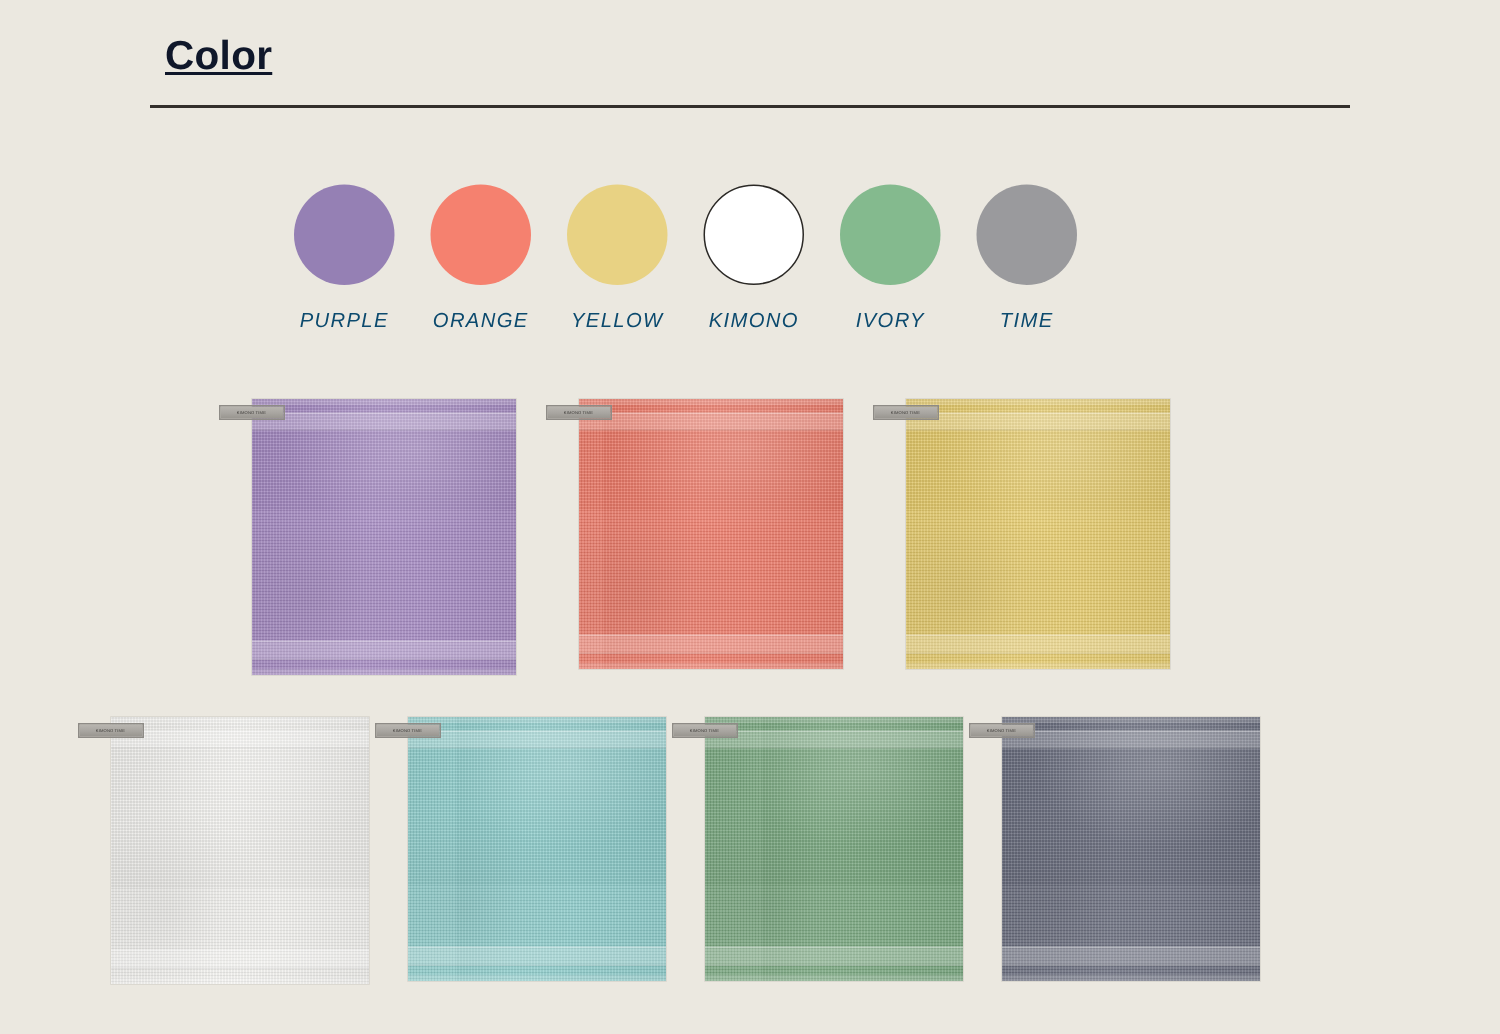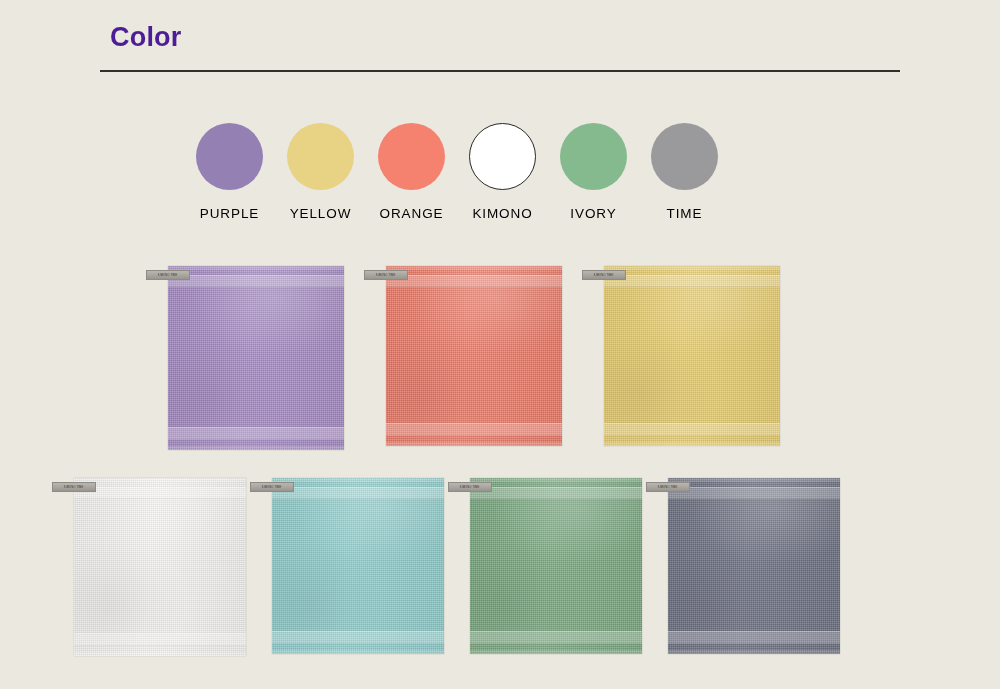--- a/index.html
+++ b/index.html
@@ -51,23 +51,24 @@
     width: 67px;
     height: 67px;
     border-radius: 50%;
   }
   .swatch-dot.outlined {
     border: 1.6px solid #2b2926;
   }
   .swatch-label {
     margin-top: 16px;
     font-size: 13.5px;
-    color: #000000;
+    color: #0c4a6e;
     letter-spacing: 0.9px;
     white-space: nowrap;
+    font-style: italic;
   }
 
   
   .towel-row {
     position: absolute;
     display: flex;
     align-items: flex-start;
   }
   #towel-row-1 { left: 168px; top: 266px; gap: 42px; }
   #towel-row-2 { left: 74px; top: 478px; gap: 26px; }
@@ -153,38 +154,38 @@
     color: #3b3936;
     letter-spacing: 0.1px;
     transform: scale(0.92);
     white-space: nowrap;
     font-family: "Liberation Sans", sans-serif;
   }
 </style>
 </head>
 <body style="background: rgb(235, 232, 224);">
 
-<div class="page-title" style="color: #4c1d95;">Color</div>
+<div class="page-title" style="color: #0f172a; text-decoration: underline;">Color</div>
 
 <div class="title-rule" style="background: rgb(51, 47, 43);"></div>
 
 <div class="swatch-row" id="swatch-row">
     <div class="swatch-item">
       <div class="swatch-dot" style="background: rgb(149, 128, 180);"></div>
       <div class="swatch-label">PURPLE</div>
     </div>
     <div class="swatch-item">
+      <div class="swatch-dot" style="background: rgb(245, 129, 111);"></div>
+      <div class="swatch-label">ORANGE</div>
+    </div>
+    <div class="swatch-item">
       <div class="swatch-dot" style="background: rgb(232, 210, 131);"></div>
       <div class="swatch-label">YELLOW</div>
     </div>
     <div class="swatch-item">
-      <div class="swatch-dot" style="background: rgb(245, 129, 111);"></div>
-      <div class="swatch-label">ORANGE</div>
-    </div>
-    <div class="swatch-item">
       <div class="swatch-dot outlined" style="background: rgb(255, 255, 255);"></div>
       <div class="swatch-label">KIMONO</div>
     </div>
     <div class="swatch-item">
       <div class="swatch-dot" style="background: rgb(132, 186, 142);"></div>
       <div class="swatch-label">IVORY</div>
     </div>
     <div class="swatch-item">
       <div class="swatch-dot" style="background: rgb(154, 154, 157);"></div>
       <div class="swatch-label">TIME</div>

